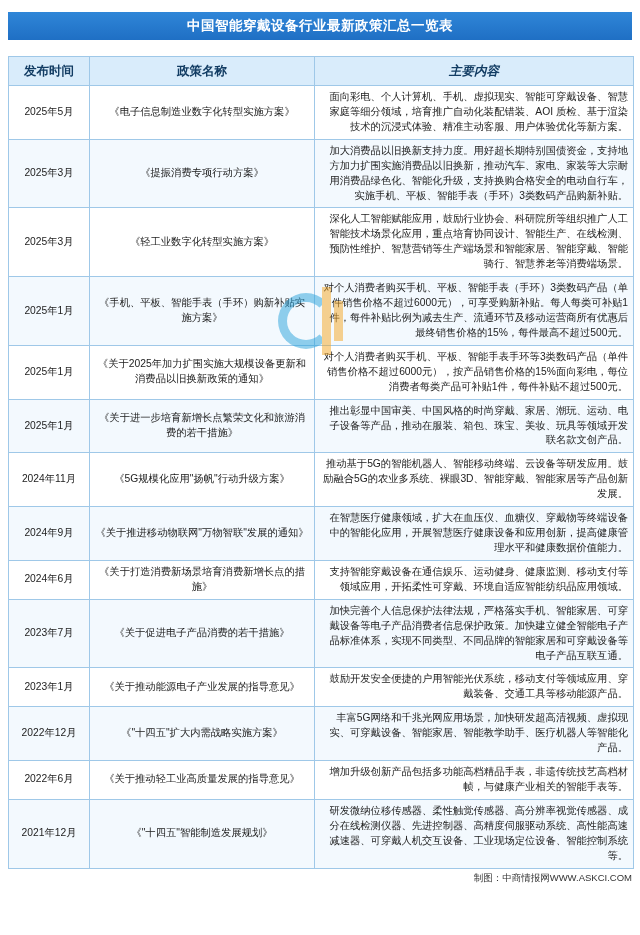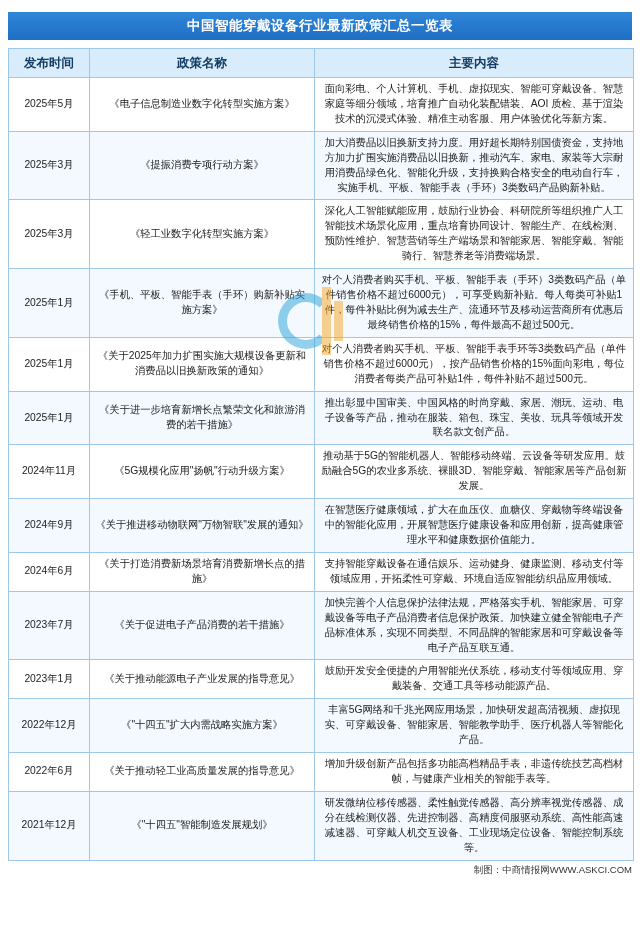--- a/index.html
+++ b/index.html
@@ -31,21 +31,21 @@
     display: flex;
     align-items: center;
     justify-content: center;
     letter-spacing: 0.5px;
     margin-top: 12px;
   }
   table.policy {
     width: 624px;
     border-collapse: collapse;
     table-layout: fixed;
-    margin-top: 8px;
+    margin-top: 16px;
     padding-left: 36px;
   }
   table.policy th {
     background: #d9ecfb;
     color: #123c63;
     font-size: 12.5px;
     font-weight: bold;
     border: 1px solid #9fc8e8;
     height: 26px;
     text-align: center;
@@ -66,25 +66,25 @@
     color: #1b1b1b;
   }
   td.col-name {
     width: 222px;
     text-align: center;
     font-size: 10.6px;
     color: #111111;
   }
   td.col-content {
     width: 316px;
-    text-align: center;
+    text-align: right;
   }
   th.h-date { width: 78px; }
   th.h-name { width: 222px; }
-  th.h-content { width: 316px; }
+  th.h-content { width: 316px; font-style: italic; }
 
   tbody tr:nth-child(odd) td { background: #ffffff; }
   tbody tr:nth-child(even) td { background: #f3f9fe; }
 
   .footer {
     width: 624px;
     text-align: right;
     font-size: 9.5px;
     color: #333333;
     padding-top: 3px;

